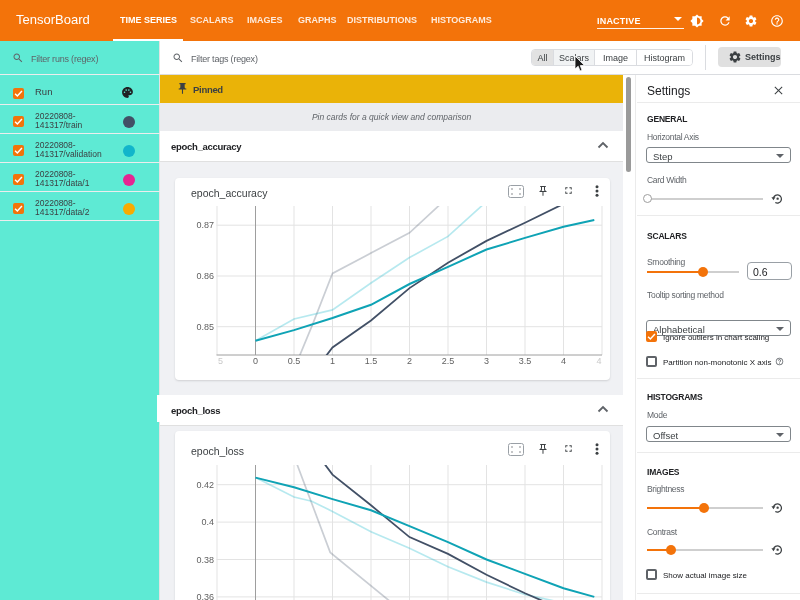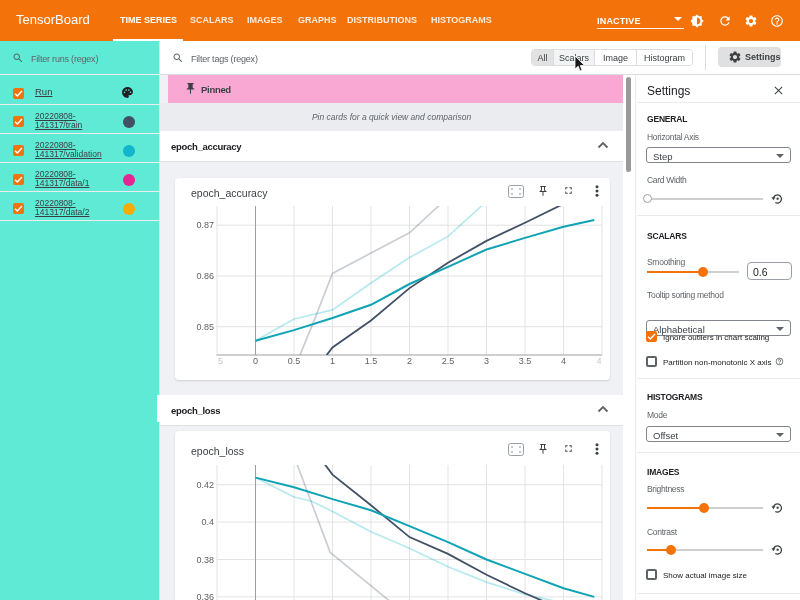--- a/index.html
+++ b/index.html
@@ -14,37 +14,37 @@
 #tabline { position:absolute; left:113px; top:39px; width:70px; height:2px; background:#fff; }
 #inactive { position:absolute; left:597px; top:16px; color:#fff; font-size:9px; font-weight:700; letter-spacing:0.2px; }
 #inactive-line { position:absolute; left:597px; top:28px; width:87px; height:1px; background:rgba(255,255,255,0.9); }
 .hicon { position:absolute; top:14px; }
 
 
 #sidebar { position:absolute; left:0; top:41px; width:160px; height:559px; background:#5eead4; border-right:1px solid #e3e3e3; }
 .row-divider { position:absolute; left:0; width:160px; height:1px; background:#ededed; }
 .cb { position:absolute; width:11px; height:11px; background:#f3730a; border-radius:2px; }
 .cb svg { position:absolute; left:0; top:0; }
-.runlbl { position:absolute; left:35px; font-size:8.5px; color:#3c4043; line-height:9px; white-space:nowrap;text-decoration:underline; }
+.runlbl { position:absolute; left:35px; font-size:8.5px; color:#3c4043; line-height:9px; white-space:nowrap; }
 .dot { position:absolute; left:123px; width:12px; height:12px; border-radius:50%; }
 
 
 #toolbar { position:absolute; left:160px; top:41px; width:640px; height:34px; background:#fff; border-bottom:1px solid #dadce0; }
 #pills { position:absolute; left:371px; top:8px; height:17px; border:1px solid #dadce0; border-radius:4px; display:flex; overflow:hidden; }
 .pill { font-size:9px; color:#3c4043; text-align:center; line-height:16px; border-right:1px solid #dadce0; background:#fff; }
 .pill:last-child { border-right:none; }
 .pill.sel { background:#e2e2e2; }
 .pill.hov { background:#f1f3f4; }
 #tb-divider { position:absolute; left:545px; top:4px; width:1px; height:25px; background:#dadce0; }
 #settings-btn { position:absolute; left:558px; top:6px; width:63px; height:20px; background:#e0e0e0; border-radius:4px; }
 #settings-btn span { position:absolute; left:27px; top:5px; font-size:9px; font-weight:700; color:#3c4043; }
 
 
 #main { position:absolute; left:160px; top:75px; width:463px; height:525px; background:#f0f1f4; overflow:hidden; }
-#pinned-row { position:absolute; left:8px; top:0; width:463px; height:28px; background:#f9a8d4; }
+#pinned-row { position:absolute; left:0; top:0; width:463px; height:28px; background:#eab308; }
 #pinned-row span { position:absolute; left:33px; top:9px; font-size:9.5px; font-weight:700; letter-spacing:-0.3px; color:#3c4043; }
 #banner { position:absolute; left:0; top:28px; width:463px; height:28px; background:#ebecef; }
 #banner span { display:block; text-align:center; margin-top:9px; font-size:8.5px; font-style:italic; color:#5f6368; }
 .sect { position:absolute; left:0; width:463px; height:31px; background:#fff; border-bottom:1px solid #e0e0e0; }
 .sect span { position:absolute; left:11px; top:10px; font-size:9.5px; font-weight:700; letter-spacing:-0.3px; color:#202124; }
 .card { position:absolute; left:15px; width:435px; background:#fff; border-radius:4px; box-shadow:0 1px 2px rgba(60,64,67,0.18); }
 .card-title { position:absolute; left:16px; top:9px; font-size:10.5px; color:#3c4043; }
 
 
 #main-scroll { position:absolute; left:626px; top:77px; width:5px; height:95px; background:#9a9a9a; border-radius:3px; }

